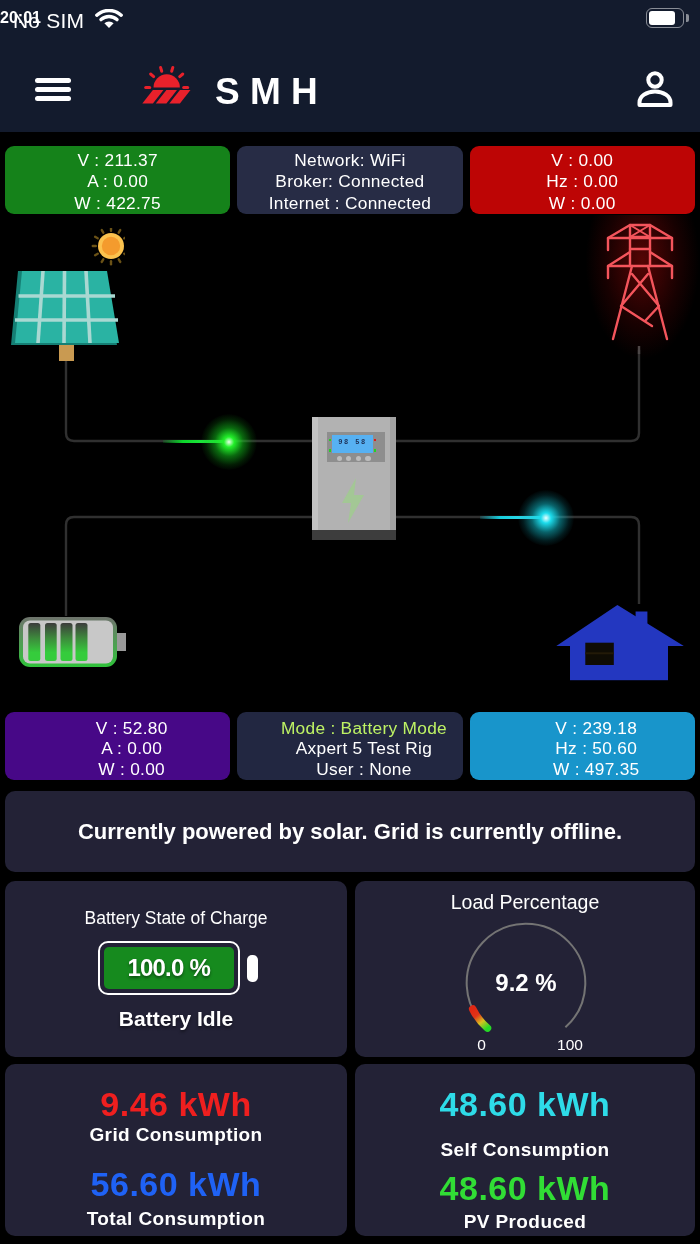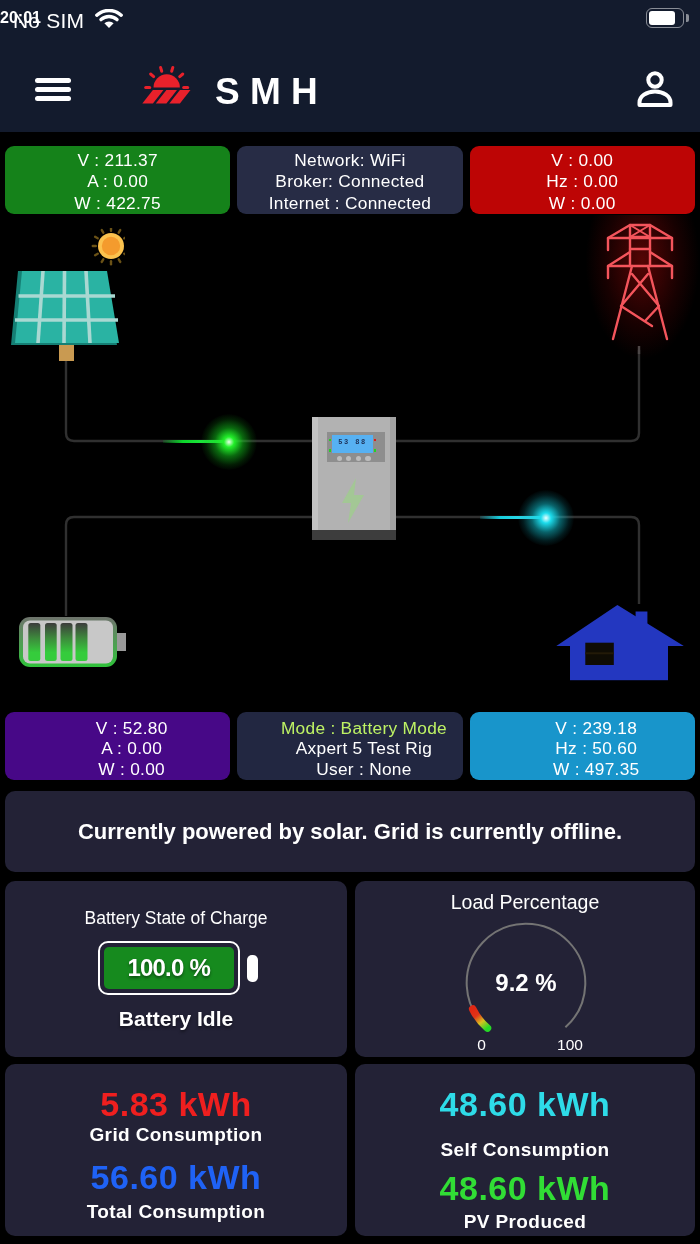--- a/index.html
+++ b/index.html
@@ -137,21 +137,21 @@
 
   <div class="abs" style="left:312px;top:416.5px;width:84px;height:123px;background:#b2b2b2;">
     <div class="abs" style="left:0;top:0;width:6px;height:123px;background:#c2c2c2;"></div>
     <div class="abs" style="left:78px;top:0;width:6px;height:123px;background:#a2a2a2;"></div>
     <div class="abs" style="left:14.5px;top:15.5px;width:58.5px;height:30px;background:#8e8e8e;">
       <div class="abs" style="left:5.5px;top:2.6px;width:41px;height:18px;background:#57b1f2;"></div>
       <div class="abs" style="left:2px;top:6.8px;width:2.6px;height:2.6px;background:#22d422;"></div>
       <div class="abs" style="left:47.4px;top:6.8px;width:2.6px;height:2.6px;background:#e01919;"></div>
       <div class="abs" style="left:2px;top:17.3px;width:2.6px;height:2.6px;background:#22d422;"></div>
       <div class="abs" style="left:47.4px;top:17.3px;width:2.6px;height:2.6px;background:#22d422;"></div>
-      <div style="position:absolute;left:5.5px;top:5.5px;width:41px;text-align:center;font-family:'Liberation Mono',monospace;font-size:7px;font-weight:700;color:#1c2f55;letter-spacing:1.5px;">53 88</div>
+      <div style="position:absolute;left:5.5px;top:5.5px;width:41px;text-align:center;font-family:'Liberation Mono',monospace;font-size:7px;font-weight:700;color:#1c2f55;letter-spacing:1.5px;">98 58</div>
       <div class="abs" style="left:10px;top:23.5px;width:5.6px;height:5.6px;background:#bdbdbd;border-radius:50%;"></div>
       <div class="abs" style="left:19.4px;top:23.5px;width:5.6px;height:5.6px;background:#bdbdbd;border-radius:50%;"></div>
       <div class="abs" style="left:29.2px;top:23.5px;width:5.6px;height:5.6px;background:#bdbdbd;border-radius:50%;"></div>
       <div class="abs" style="left:38.8px;top:23.5px;width:5.6px;height:5.6px;background:#bdbdbd;border-radius:50%;"></div>
     </div>
     <svg class="abs" style="left:26px;top:61px" width="30" height="45" viewBox="0 0 30 45">
       <path d="M18 0 L4 25 L13 25 L10 45 L26 17 L16 17 Z" fill="#a3c795"></path>
     </svg>
     <div class="abs" style="left:0;top:113.5px;width:84px;height:9.5px;background:#3d3d3d;"></div>
   </div>
@@ -219,23 +219,23 @@
       </defs>
       <path d="M 26.5 110.1 A 59.3 59.3 0 1 1 104.4 109.3" fill="none" stroke="#747474" stroke-width="2"></path>
       <path d="M 26.5 110.1 A 59.3 59.3 0 0 1 11.7 91" fill="none" stroke="url(#ggrad)" stroke-width="7.5" stroke-linecap="round"></path>
       <text x="65" y="73" text-anchor="middle" fill="#fff" font-size="24" font-weight="700" font-family="Liberation Sans">9.2 %</text>
     </svg>
     <div class="abs" style="left:116.6px;top:155px;width:20px;text-align:center;font-size:15.5px;">0</div>
     <div class="abs" style="left:195px;top:155px;width:40px;text-align:center;font-size:15.5px;">100</div>
   </div>
 
   <div class="card" style="left:5px;top:1064px;width:342px;height:172px;">
-    <div class="kval" style="margin-top:21.8px;color:#ef1f1f;">5.83 kWh</div>
+    <div class="kval" style="margin-top:21.8px;color:#ef1f1f;">9.46 kWh</div>
     <div class="klab" style="margin-top:3.4px;">Grid Consumption</div>
-    <div class="kval" style="margin-top:14px;color:#1f62f5;">56.60 kWh</div>
+    <div class="kval" style="margin-top:21px;color:#1f62f5;">56.60 kWh</div>
     <div class="klab" style="margin-top:6.7px;">Total Consumption</div>
   </div>
   <div class="card" style="left:355px;top:1064px;width:340px;height:172px;">
     <div class="kval" style="margin-top:21.8px;color:#2edbe8;">48.60 kWh</div>
     <div class="klab" style="margin-top:18px;">Self Consumption</div>
     <div class="kval" style="margin-top:9.8px;color:#31dd35;">48.60 kWh</div>
     <div class="klab" style="margin-top:6.7px;">PV Produced</div>
   </div>
 
 </body></html>

